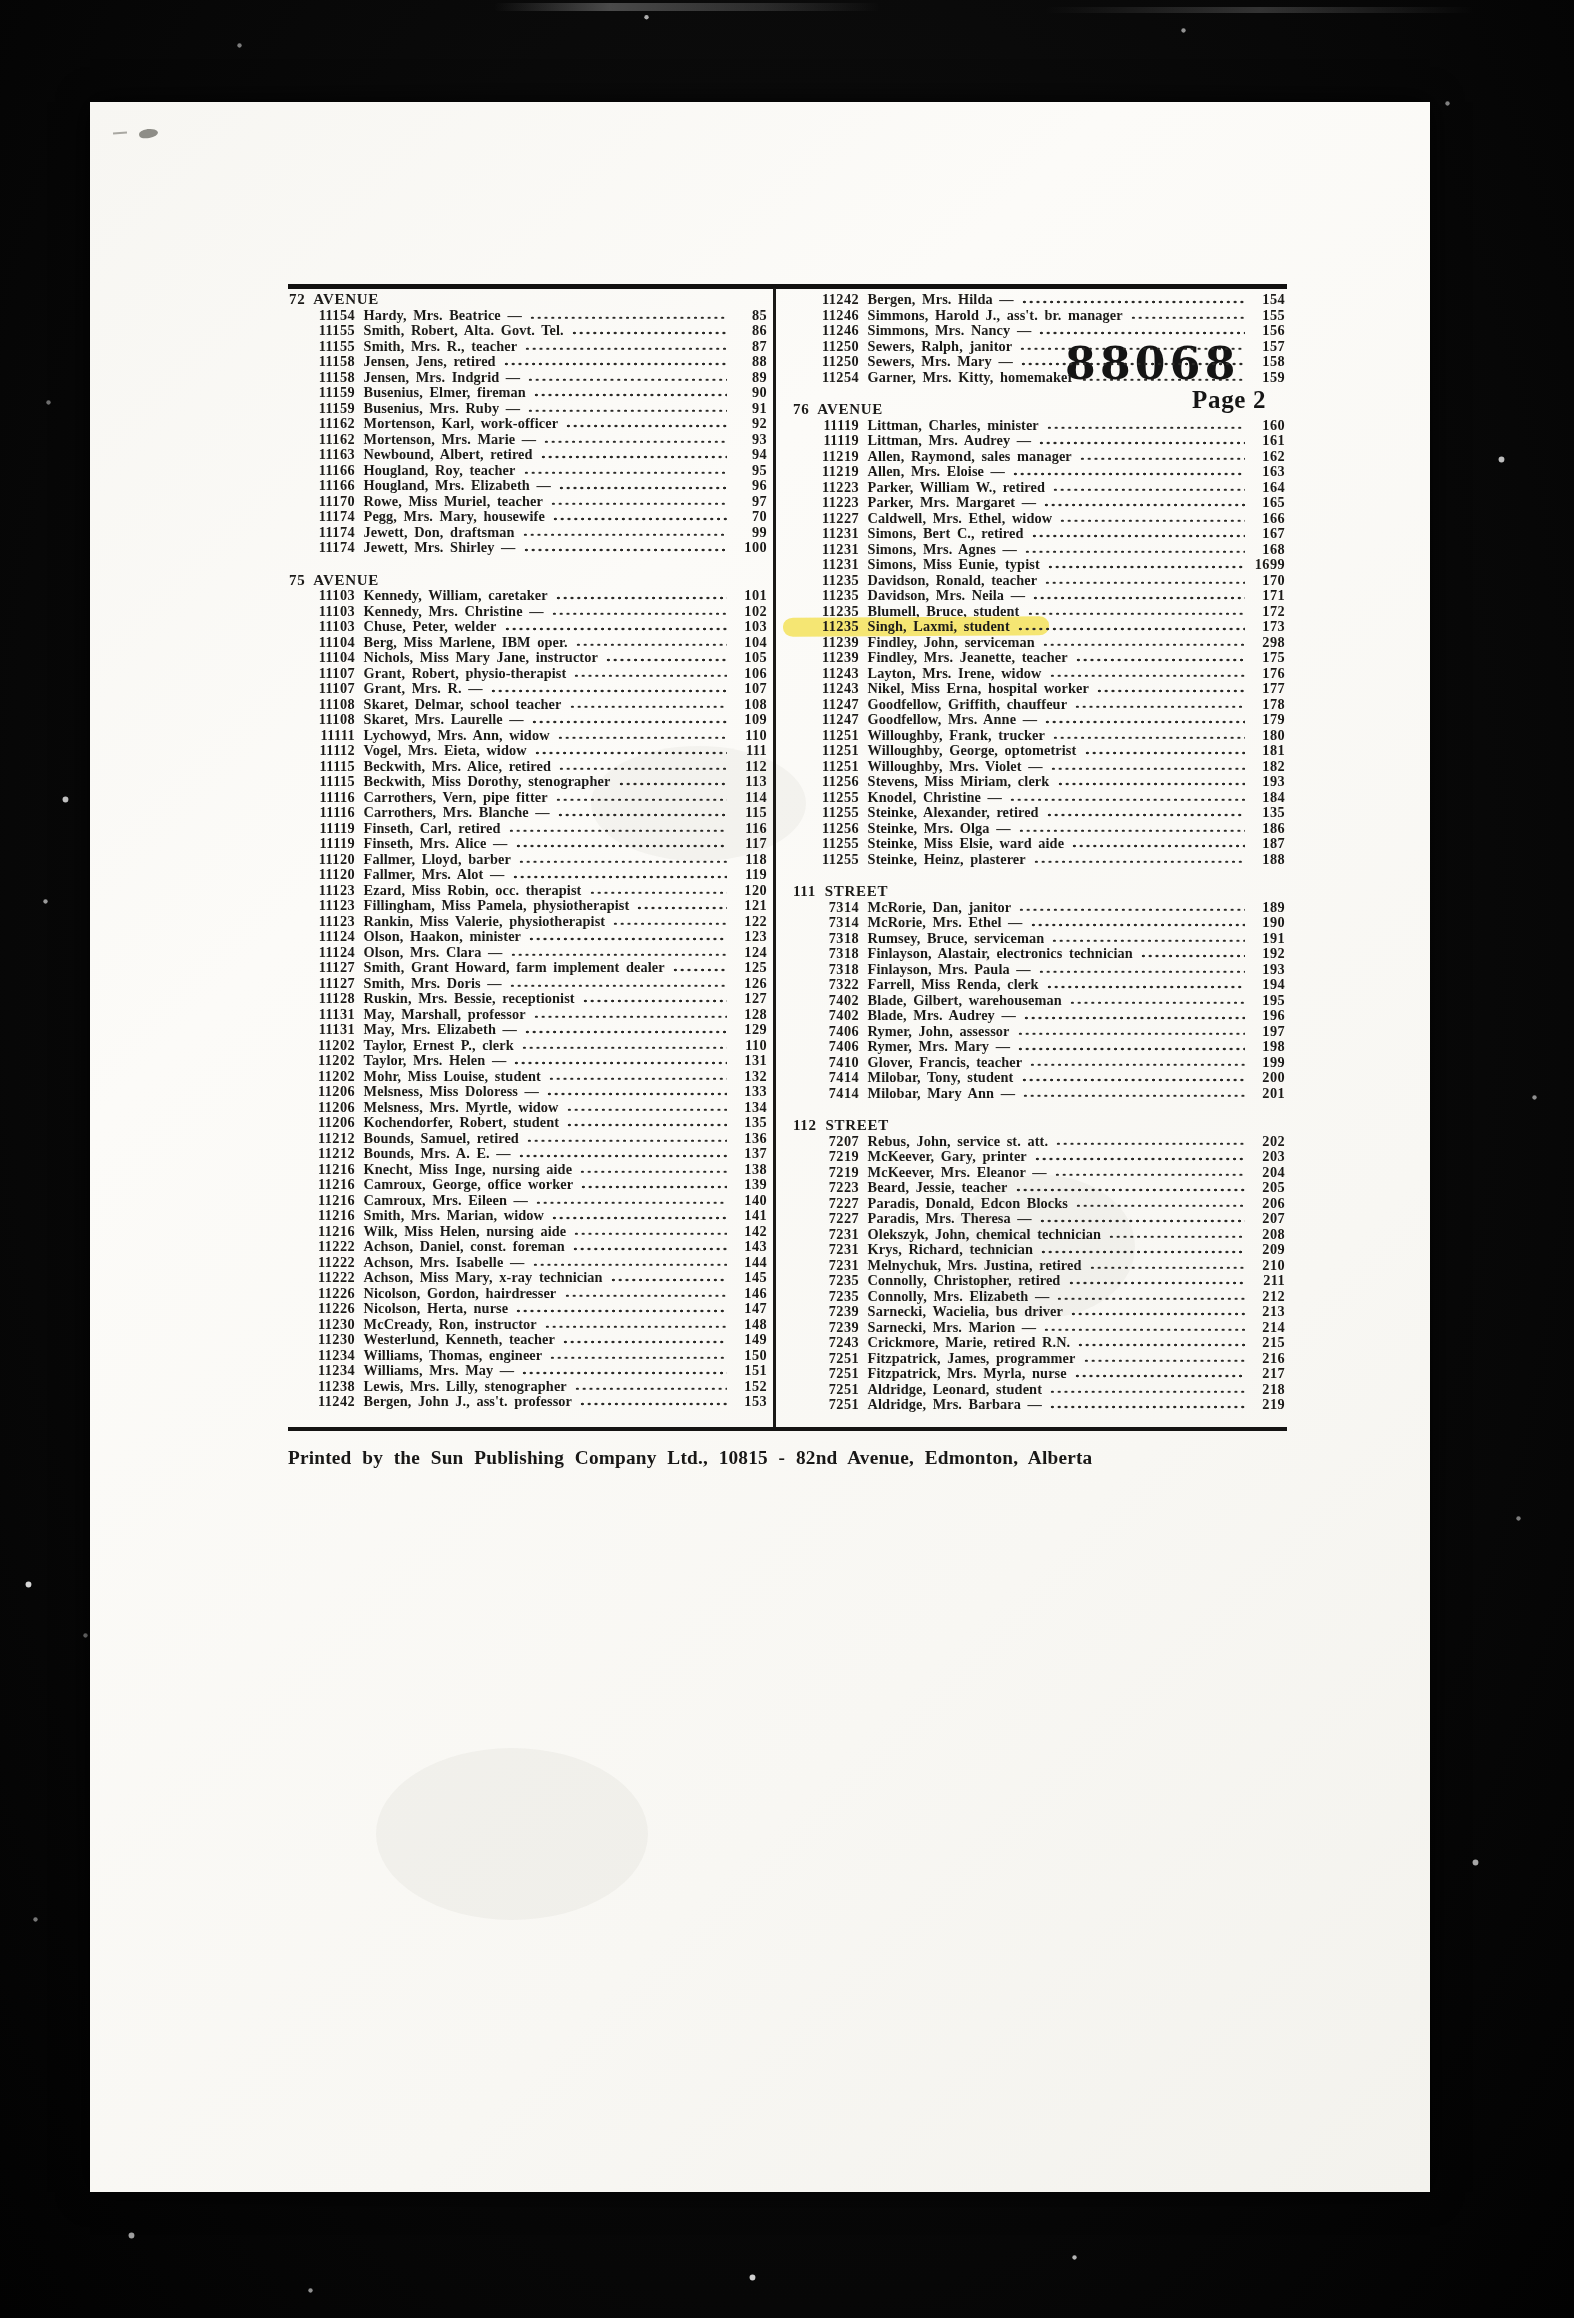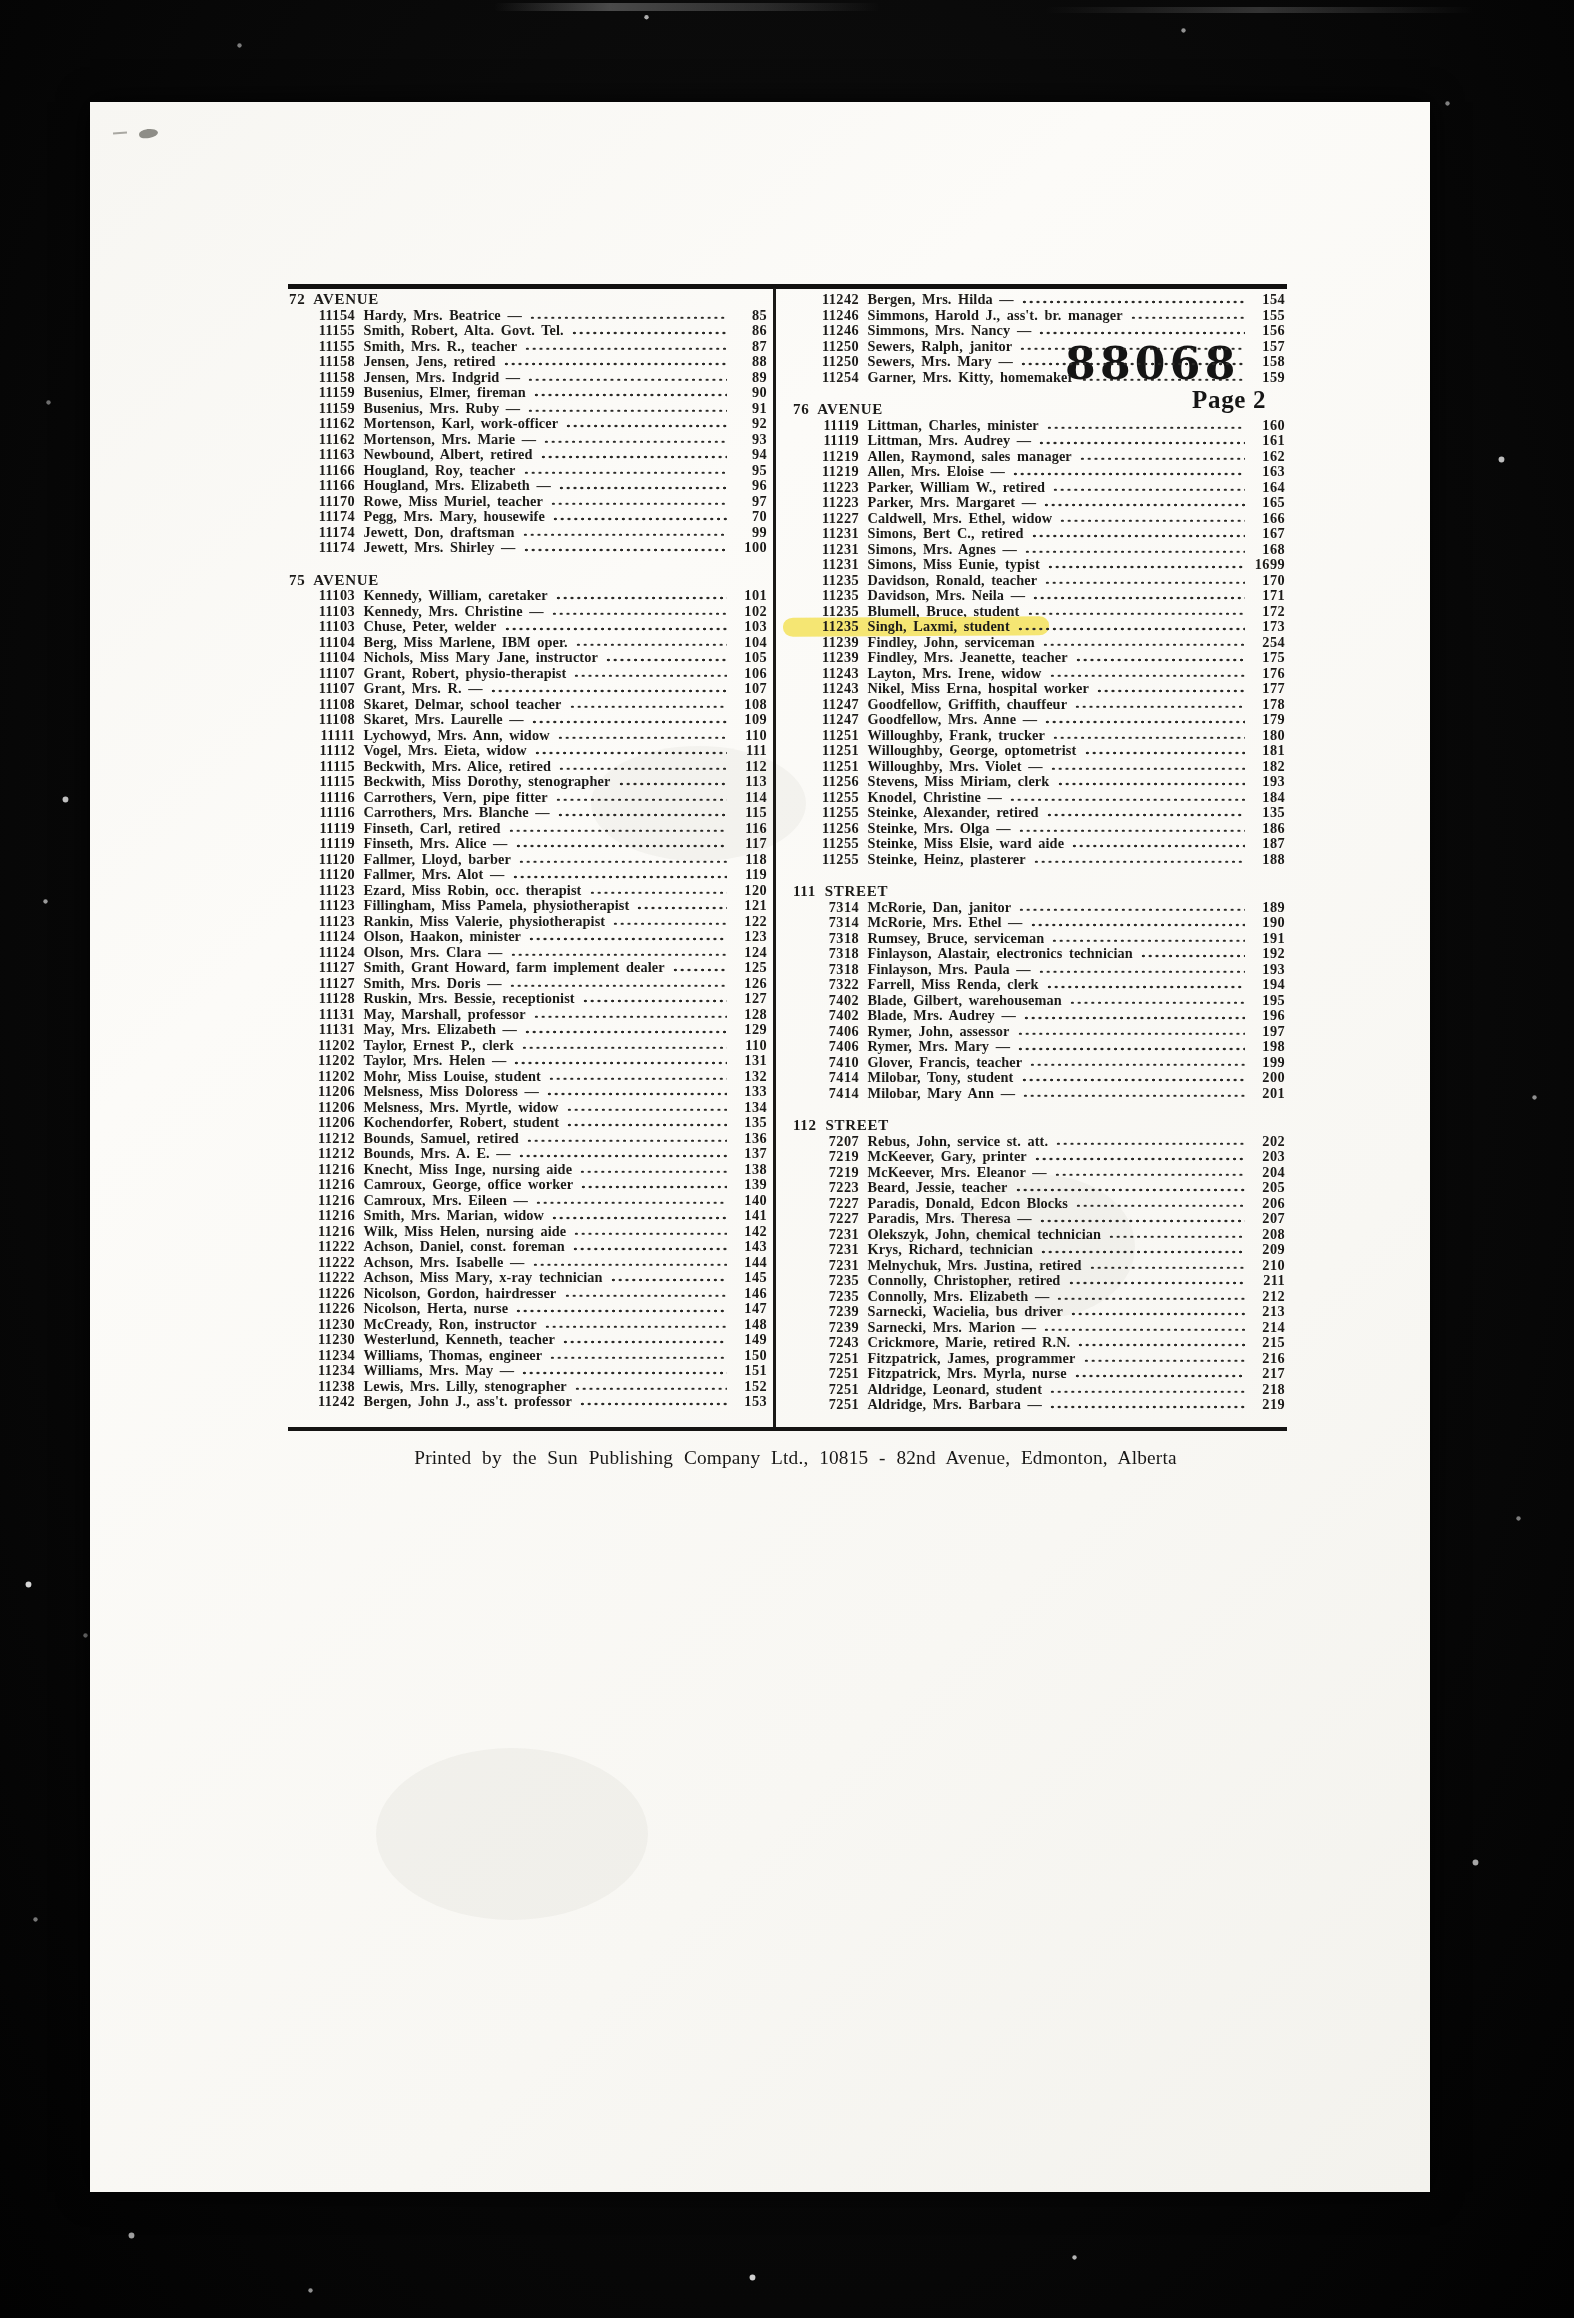--- a/index.html
+++ b/index.html
@@ -51,22 +51,22 @@
     background-image:radial-gradient(circle,#2b2a27 1.2px,transparent 1.4px);
     background-size:6.8px 3.6px;background-repeat:repeat-x;background-position:0 50%;}
   .num{flex:0 0 auto;min-width:33px;text-align:right;letter-spacing:0.4px;}
   
   .row .band{display:none;}
   .row.hl .band{display:block;position:absolute;left:-10px;top:-2.1px;width:266px;height:19.3px;
     background:rgba(243,226,92,.85);border-radius:10px/8.6px;transform:rotate(-.3deg);z-index:0;}
   .row.hl .addr,.row.hl .name,.row.hl .dots,.row.hl .num{position:relative;z-index:1;}
 
   
-  .footer-line{position:absolute;left:206px;top:1345px;width:999px;text-align:center;
-    font-size:19.3px;font-weight:400;color:#191817;word-spacing:5.7px;letter-spacing:0.2px;}
+  .footer-line{position:absolute;left:198px;top:1345px;width:999px;
+    font-size:19.3px;font-weight:700;color:#191817;word-spacing:5.7px;letter-spacing:0.2px;}
 
   
   .blotch{position:absolute;border-radius:50%;background:rgba(120,115,100,.06);}
   .b1{left:501px;top:644px;width:215px;height:115px;}
   .b2{left:859px;top:1073px;width:186px;height:143px;}
   .b3{left:286px;top:1646px;width:272px;height:172px;}
 </style>
 </head>
 <body>
 
@@ -632,21 +632,21 @@
             <span class="band"></span>
             <span class="addr">11235</span>
             <span class="name">Singh, Laxmi, student</span>
             <span class="dots"></span>
             <span class="num">173</span>
           </div>
           <div class="row">
             <span class="addr">11239</span>
             <span class="name">Findley, John, serviceman</span>
             <span class="dots"></span>
-            <span class="num">254</span>
+            <span class="num">298</span>
           </div>
           <div class="row">
             <span class="addr">11239</span>
             <span class="name">Findley, Mrs. Jeanette, teacher</span>
             <span class="dots"></span>
             <span class="num">175</span>
           </div>
           <div class="row">
             <span class="addr">11243</span>
             <span class="name">Layton, Mrs. Irene, widow</span>

